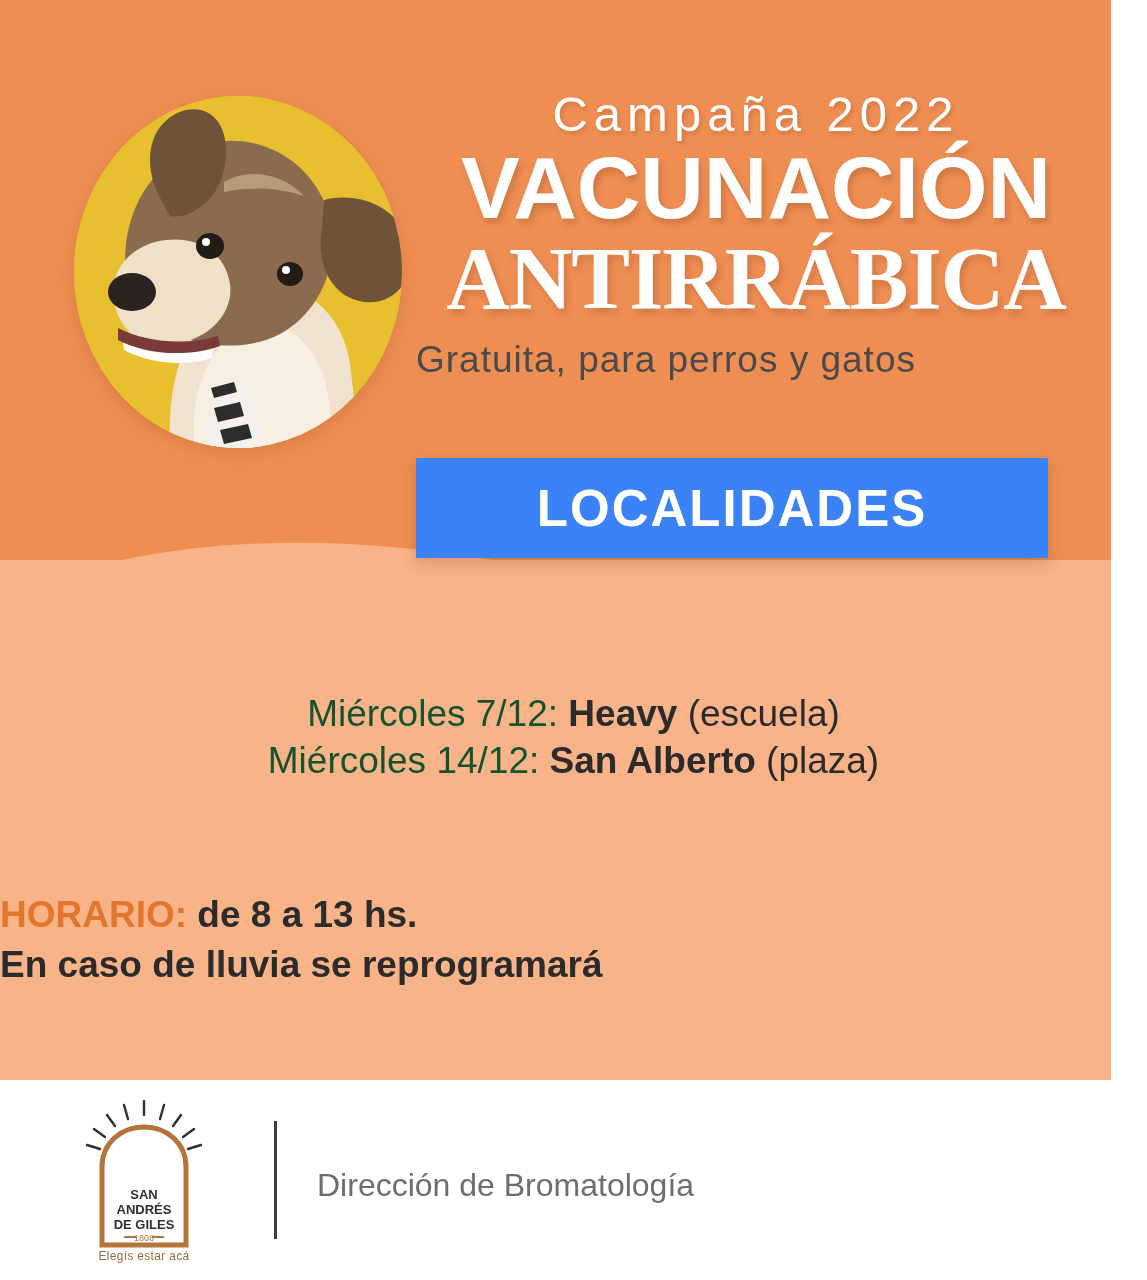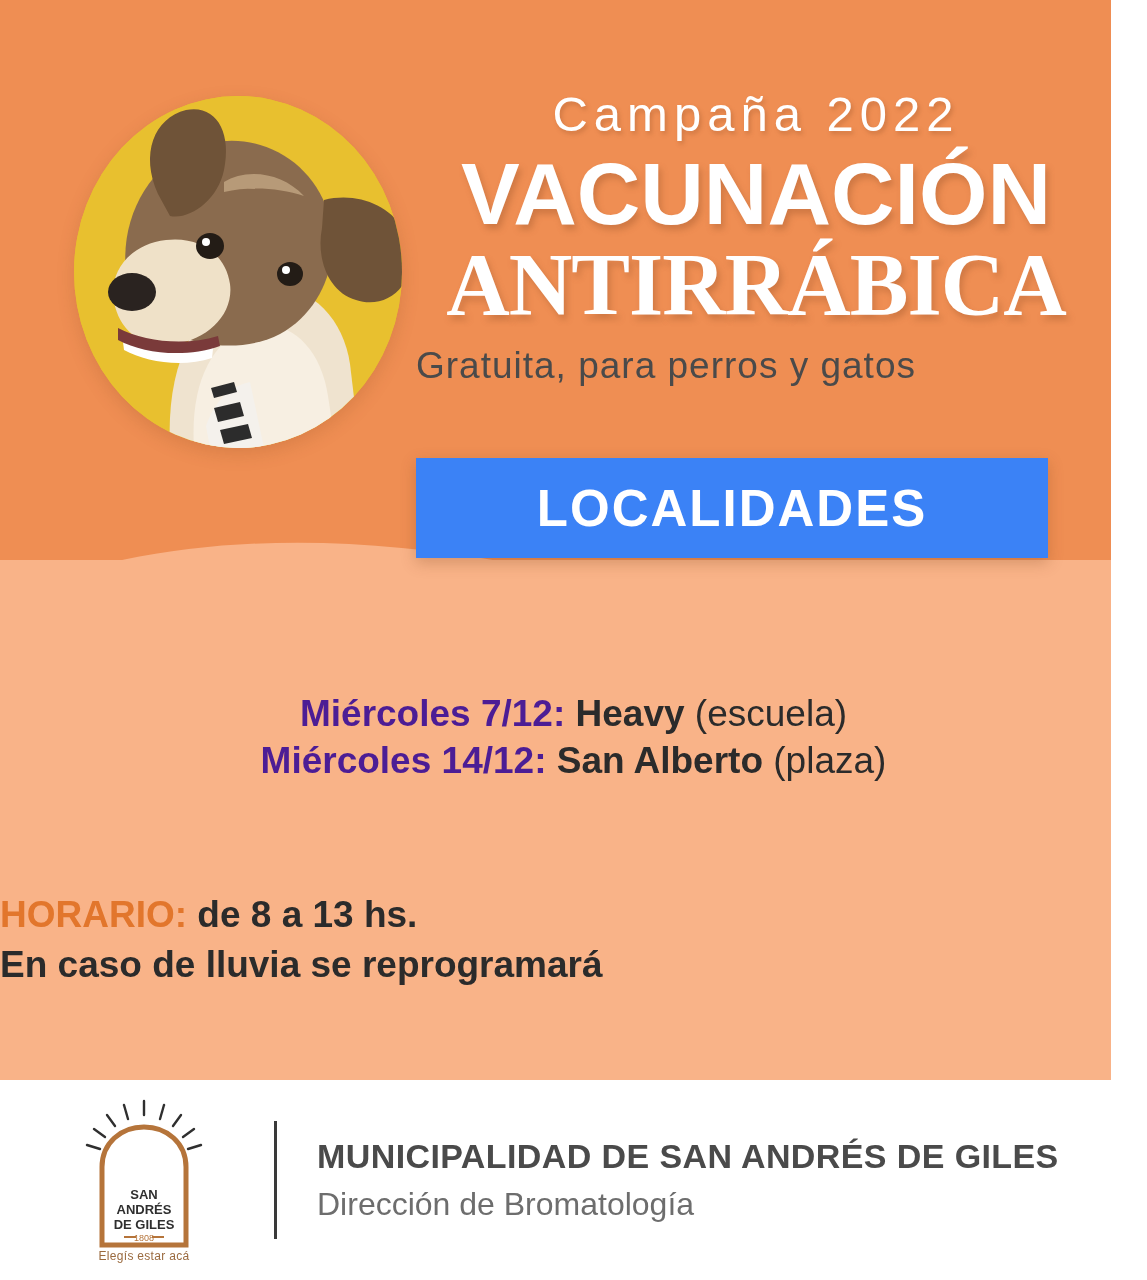--- a/index.html
+++ b/index.html
@@ -84,21 +84,20 @@
     text-shadow: 2px 3px 4px rgba(150, 80, 40, 0.35);
     white-space: nowrap;
   }
   .title-main {
     font-size: 88px;
     font-weight: 700;
     color: #ffffff;
     text-align: center;
     line-height: 1.04;
     letter-spacing: 0px;
-    margin-top: 6px;
     text-shadow: 3px 5px 6px rgba(150, 80, 40, 0.35);
     white-space: nowrap;
   }
   .title-main .ln2 {
     letter-spacing: -1px;
     font-family: Liberation Serif, serif;
   }
   .subtitle {
     font-size: 37px;
     color: #4a4a4a;
@@ -136,22 +135,22 @@
     width: 1147px;
     text-align: center;
   }
   .sched-row {
     font-size: 37px;
     line-height: 1.28;
     color: #2f2f2f;
     white-space: nowrap;
   }
   .sched-date {
-    color: #4c1d95;
-    font-weight: 700;
+    color: #14532d;
+    font-weight: 400;
   }
   .sched-place {
     color: #2b2b2b;
     font-weight: 700;
   }
   .sched-detail {
     color: #2b2b2b;
     font-weight: 400;
   }
 
@@ -348,19 +347,18 @@
         <line x1="96" y1="142" x2="108" y2="142" stroke="#b5743a" stroke-width="2"></line>
         <line x1="124" y1="142" x2="136" y2="142" stroke="#b5743a" stroke-width="2"></line>
         <text x="116" y="146" text-anchor="middle" font-family="Liberation Sans, sans-serif" font-size="9" fill="#b5743a">1808</text>
       </svg>
       <div class="logo-slogan">Elegís estar acá</div>
     </div>
 
     <div class="footer-divider"></div>
 
     <div class="footer-text">
-      <div class="footer-org">MUNICIPALIDAD DE SAN ANDRÉS DE GILES</div>
       <div class="footer-dept">Dirección de Bromatología</div>
     </div>
 
   </div>
 
 </div>
 
 </body></html>

